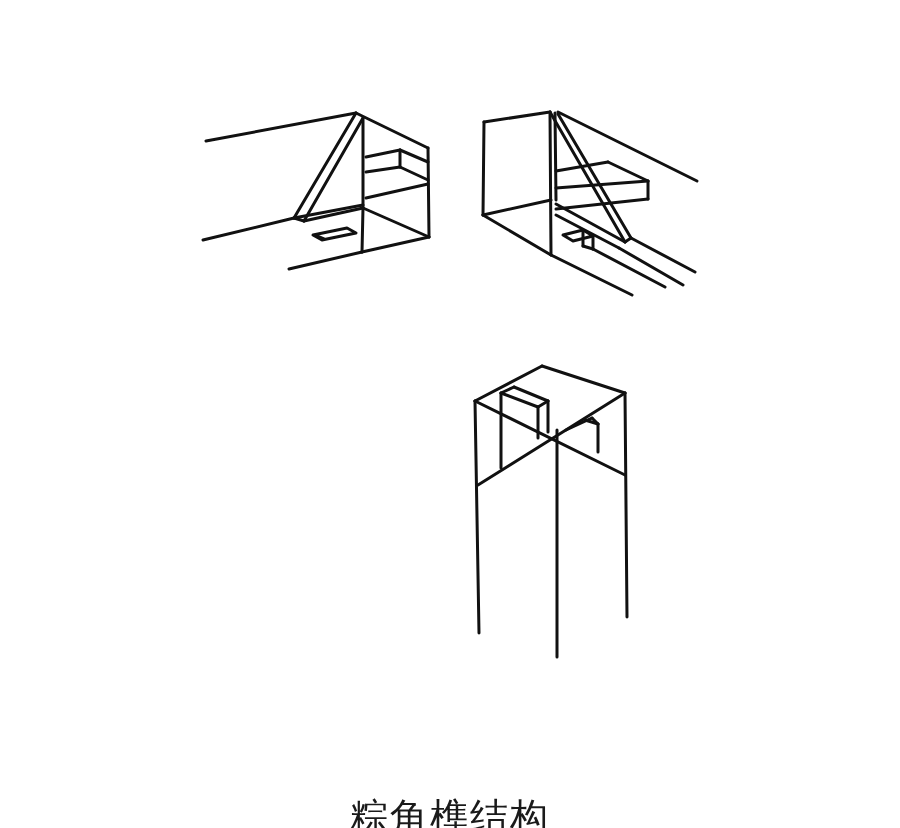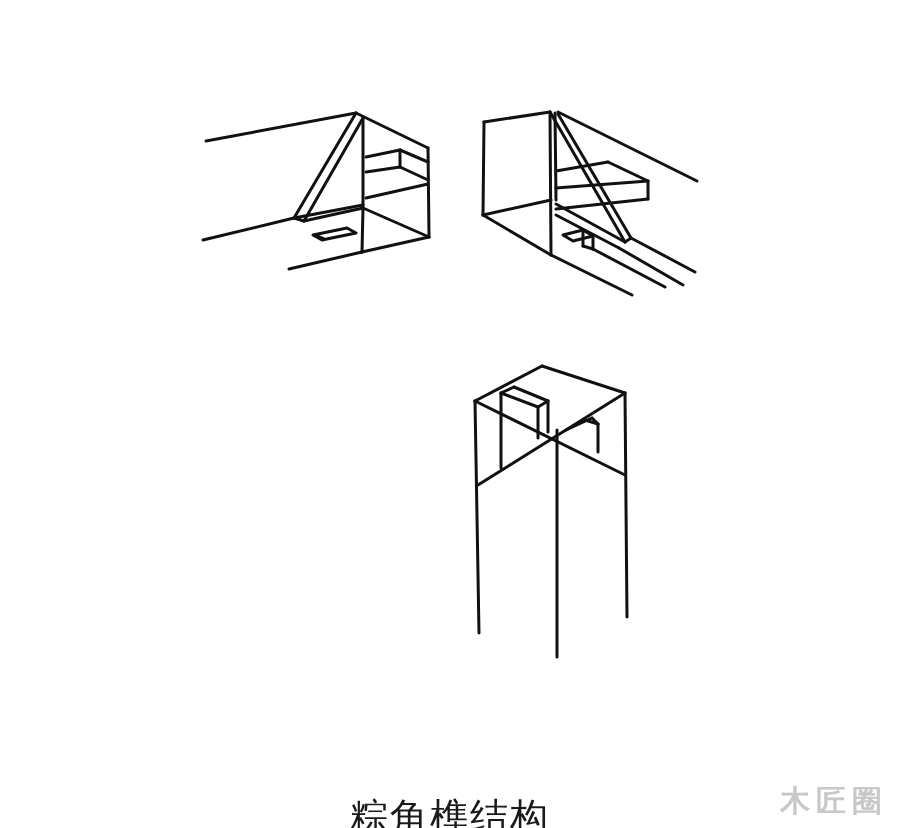--- a/index.html
+++ b/index.html
@@ -152,15 +152,14 @@
 
       <line x1="566" y1="430" x2="592" y2="418"></line>
       <line x1="585" y1="420" x2="598" y2="424"></line>
       <line x1="592" y1="418" x2="598" y2="424"></line>
       <line x1="598" y1="424" x2="598" y2="452"></line>
     </g>
   </svg>
 
   <div class="caption">粽角榫结构</div>
 
-  <div class="watermark">木匠圈</div>
 
 </div>
 
 </body></html>

